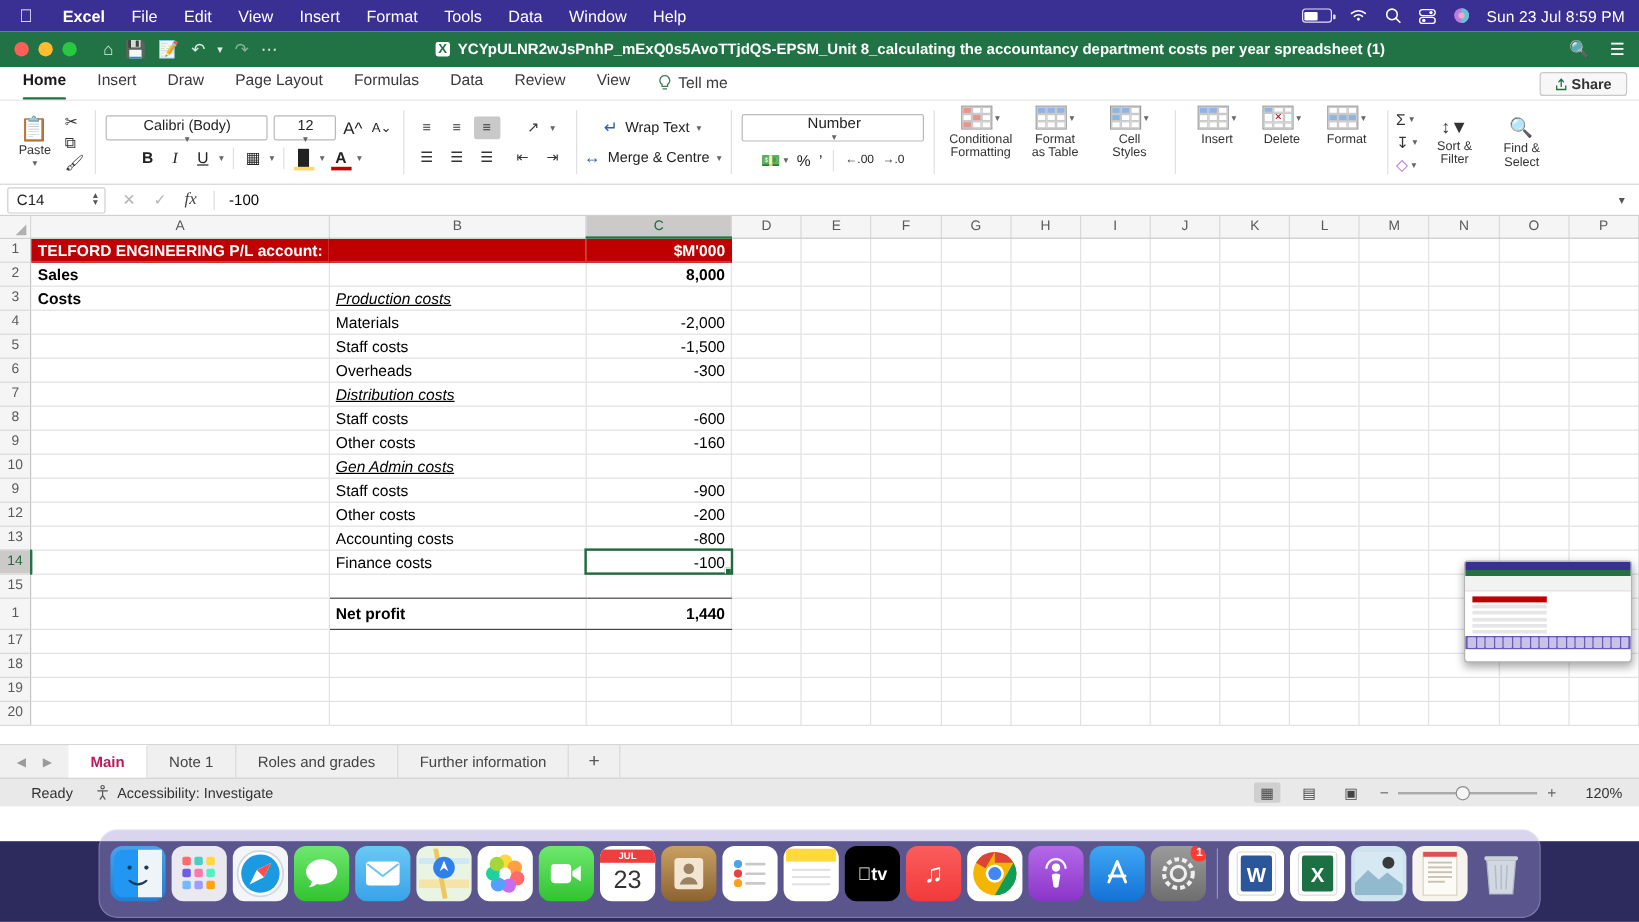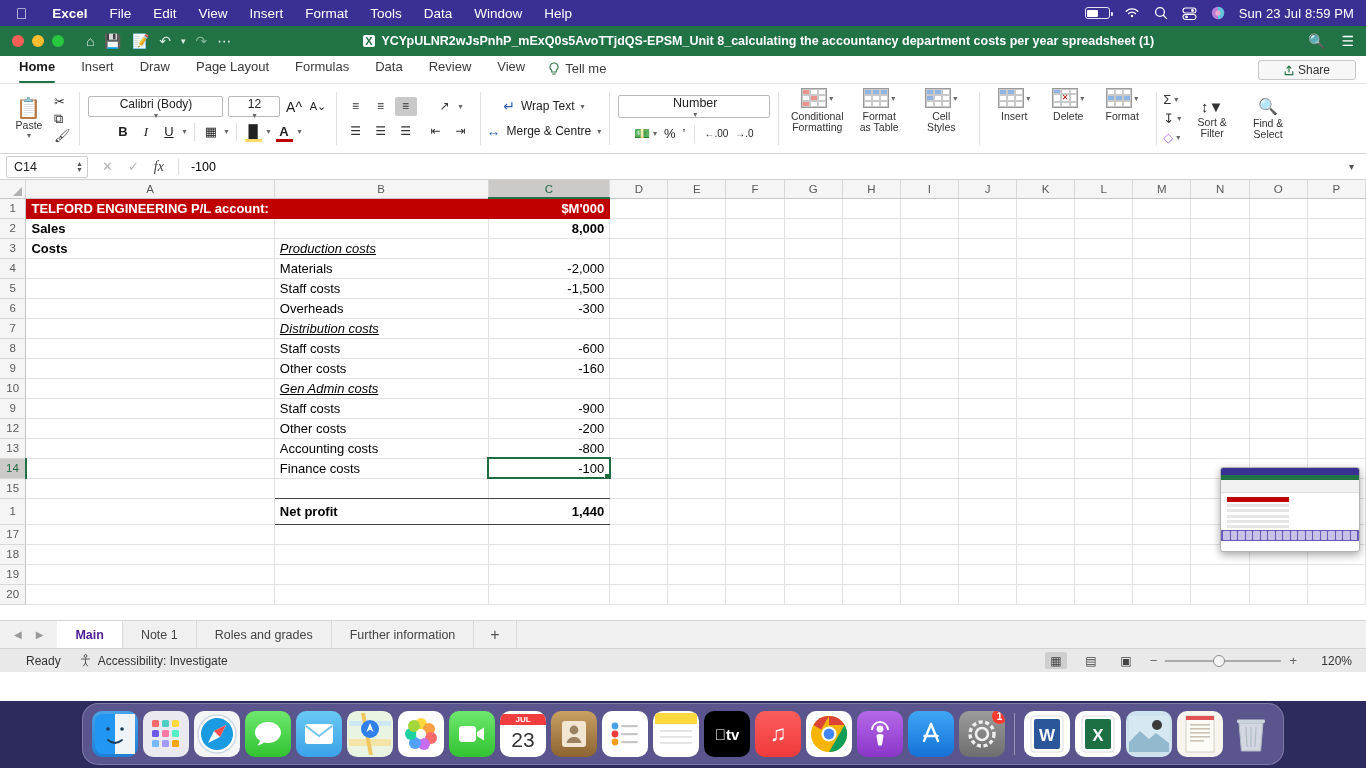--- a/index.html
+++ b/index.html
@@ -58,22 +58,22 @@
     font-size: 13px; color: #3a3a3a; padding: 3px 13px 5px; position: relative; white-space: nowrap;
   }
   .rtab.active { color: #1a1a1a; font-weight: bold; }
   .rtab.active::after {
     content: ""; position: absolute; left: 13px; right: 13px; bottom: 0;
     height: 2.5px; background: #217346; border-radius: 2px;
   }
   .tellme { display: flex; align-items: center; gap: 5px; font-size: 13px; color: #3a3a3a; padding: 3px 10px 5px; }
   .share-btn {
     position: absolute; right: 10px; bottom: 3px; font-size: 12px; color: #333;
-    border: 1px solid #c8c8c8; border-radius: 3px; padding: 2px 25px; background: #f7f7f7;
-    display: flex; align-items: center; gap: 4px;
+    border: 1px solid #c8c8c8; border-radius: 3px; padding: 2px 12px; background: #f7f7f7;
+    display: flex; align-items: center; gap: 4px; font-weight: bold;
   }
 
   
   .ribbon {
     height: 70px; background: #fff; display: flex; align-items: stretch;
     border-bottom: 1px solid #d4d4d4; font-size: 11px; color: #333; position: relative;
   }
   .rgroup { display: flex; align-items: center; padding: 0 6px; height: 100%; }
   .rsep { width: 1px; background: #e0e0e0; margin: 8px 2px; }
 
@@ -203,42 +203,42 @@
   .st-dock { position:absolute; bottom:0; left:0; right:0; height: 11px; background: #6a5ab8; display:flex; gap:1px; padding:1px 2px; }
   .st-dock i { flex:1; background:#c8c2e8; border-radius:1px; }
 
   
   .sheetbar {
     height: 28px; background: #f0f0f0; display: flex; align-items: stretch;
     border-top: 1px solid #d6d6d6; font-size: 12.5px; color: #444;
   }
   .navarrows { display: flex; align-items: center; gap: 14px; padding: 0 14px; color: #9a9a9a; font-size: 10px; }
   .stab { display: flex; align-items: center; padding: 0 18px; border-right: 1px solid #d9d9d9; white-space: nowrap; }
-  .stab.active { background: #fff; color: #4c1d95; font-weight: bold; border-top: 1px solid #fff; }
+  .stab.active { background: #fff; color: #be185d; font-weight: bold; border-top: 1px solid #fff; }
   .addsheet { display: flex; align-items: center; padding: 0 16px; font-size: 16px; color: #555; border-right: 1px solid #d9d9d9; }
 
   
   .statusbar {
     height: 24px; background: #e9e9e9; display: flex; align-items: center;
     font-size: 12px; color: #333; border-top: 1px solid #d2d2d2;
   }
   .statusbar .sleft { display: flex; align-items: center; gap: 18px; padding-left: 26px; }
   .statusbar .acc { display: flex; align-items: center; gap: 6px; }
   .statusbar .sright { margin-left: auto; display: flex; align-items: center; gap: 13px; padding-right: 14px; }
   .viewbtn { width: 22px; height: 17px; display:flex; align-items:center; justify-content:center; border-radius:2px; font-size:12px; color:#444; }
   .viewbtn.on { background: #cfcfcf; }
   .zoomslider { display: flex; align-items: center; gap: 8px; }
   .track { width: 116px; height: 2px; background: #aaa; position: relative; }
   .knob { position: absolute; left: 48px; top: -5px; width: 12px; height: 12px; border-radius: 50%; background: #f5f5f5; border: 1px solid #8d8d8d; }
   .zoompct { width: 42px; text-align: right; }
 
   
   .dock {
     position: absolute; left: 50%; transform: translateX(-50%); bottom: 3px;
-    height: 62px; background: rgba(160,150,215,.40); border: 1px solid rgba(255,255,255,.22);
+    height: 74px; background: rgba(160,150,215,.40); border: 1px solid rgba(255,255,255,.22);
     border-radius: 16px; display: flex; align-items: center; gap: 5px; padding: 0 9px; z-index: 50;
   }
   .dockicon { width: 46px; height: 46px; border-radius: 10px; position: relative; display:flex; align-items:center; justify-content:center; font-size: 23px; overflow:hidden; }
   .dsep { width: 1px; height: 42px; background: rgba(255,255,255,.35); margin: 0 4px; }
   .badge {
     position: absolute; top: -2px; right: -2px; background: #ff3b30; color: #fff;
     font-size: 10px; width: 15px; height: 15px; border-radius: 50%;
     display: flex; align-items: center; justify-content: center; font-weight: bold;
   }
 </style>

